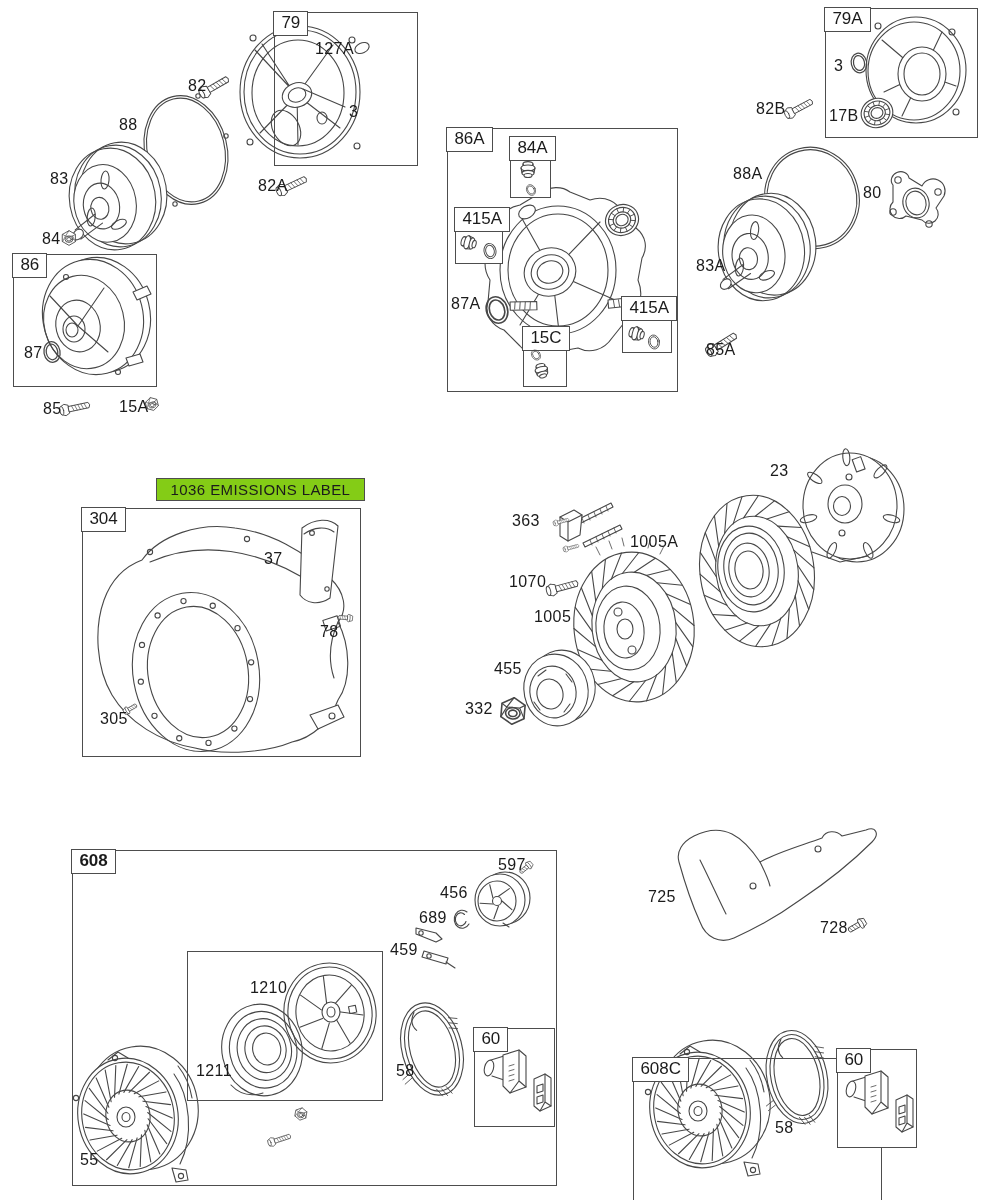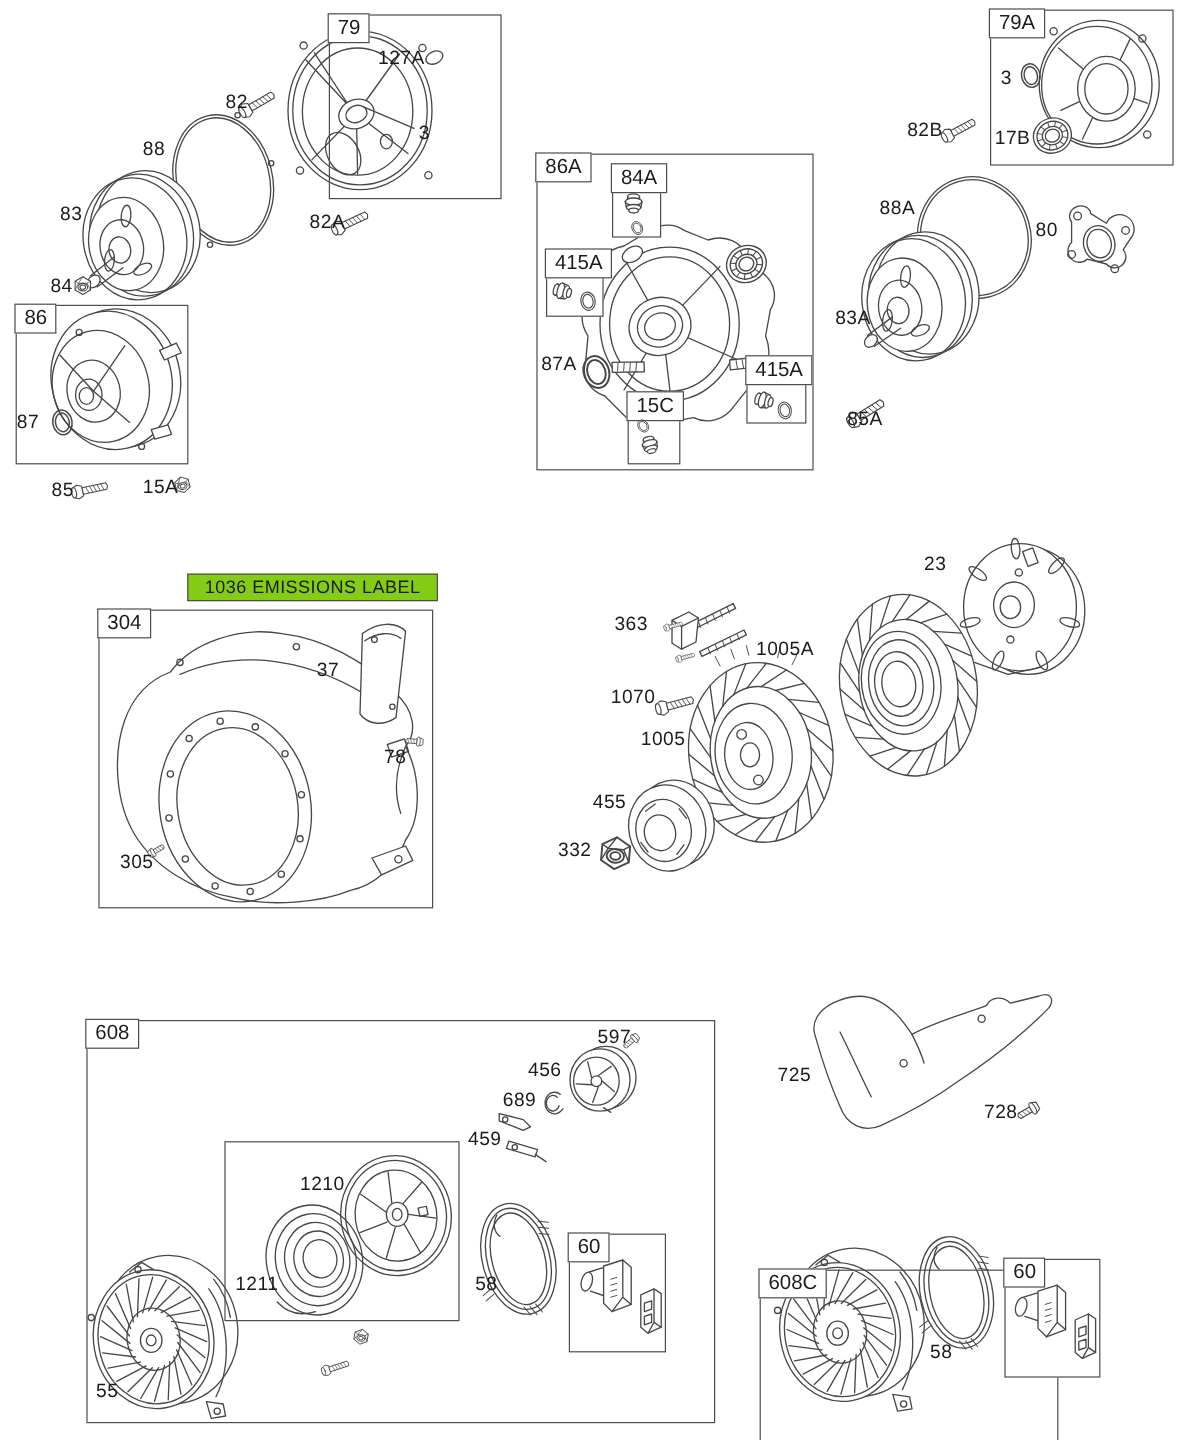--- a/index.html
+++ b/index.html
@@ -496,41 +496,41 @@
     </div>
     <div class="group-box sub" style="left: 622px; top: 297px; width: 50px; height: 56px;">
       <span class="box-label">415A</span>
     </div>
     <div class="group-box" style="left: 825px; top: 8px; width: 153px; height: 130px;">
       <span class="box-label">79A</span>
     </div>
     <div class="group-box" style="left: 82px; top: 508px; width: 279px; height: 249px;">
       <span class="box-label">304</span>
     </div>
-    <div class="group-box" style="left: 72px; top: 850px; width: 524px; height: 336px;">
+    <div class="group-box" style="left: 72px; top: 850px; width: 485px; height: 336px; font-weight: bold;">
       <span class="box-label">608</span>
     </div>
     <div class="group-box" style="left: 187px; top: 951px; width: 196px; height: 150px;"></div>
     <div class="group-box sub" style="left: 474px; top: 1028px; width: 81px; height: 99px;">
       <span class="box-label">60</span>
     </div>
     <div class="group-box" style="left: 633px; top: 1058px; width: 249px; height: 174px;">
       <span class="box-label">608C</span>
     </div>
     <div class="group-box sub" style="left: 837px; top: 1049px; width: 80px; height: 99px;">
       <span class="box-label">60</span>
     </div>
     <span class="part-label" style="left: 315px; top: 40px;">127A</span>
     <span class="part-label" style="left: 349px; top: 103px;">3</span>
     <span class="part-label" style="left: 188px; top: 77px;">82</span>
     <span class="part-label" style="left: 119px; top: 116px;">88</span>
     <span class="part-label" style="left: 50px; top: 170px;">83</span>
     <span class="part-label" style="left: 42px; top: 230px;">84</span>
     <span class="part-label" style="left: 258px; top: 177px;">82A</span>
-    <span class="part-label" style="left: 14px; top: 344px;">87</span>
+    <span class="part-label" style="left: 24px; top: 344px;">87</span>
     <span class="part-label" style="left: 43px; top: 400px;">85</span>
     <span class="part-label" style="left: 119px; top: 398px;">15A</span>
     <span class="part-label" style="left: 451px; top: 295px;">87A</span>
     <span class="part-label" style="left: 834px; top: 57px;">3</span>
     <span class="part-label" style="left: 829px; top: 91px; margin-top: 16px;">17B</span>
     <span class="part-label" style="left: 756px; top: 100px;">82B</span>
     <span class="part-label" style="left: 733px; top: 165px;">88A</span>
     <span class="part-label" style="left: 863px; top: 184px;">80</span>
     <span class="part-label" style="left: 696px; top: 257px;">83A</span>
     <span class="part-label" style="left: 686px; top: 341px; margin-left: 20px;">85A</span>

